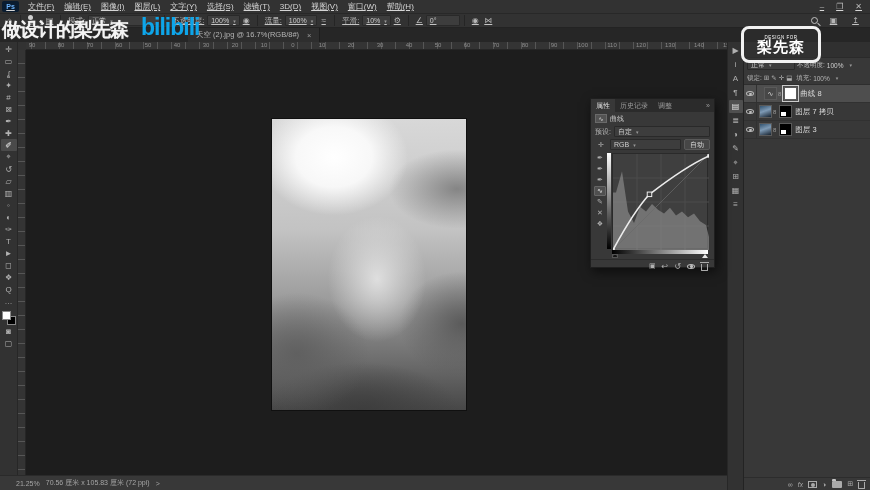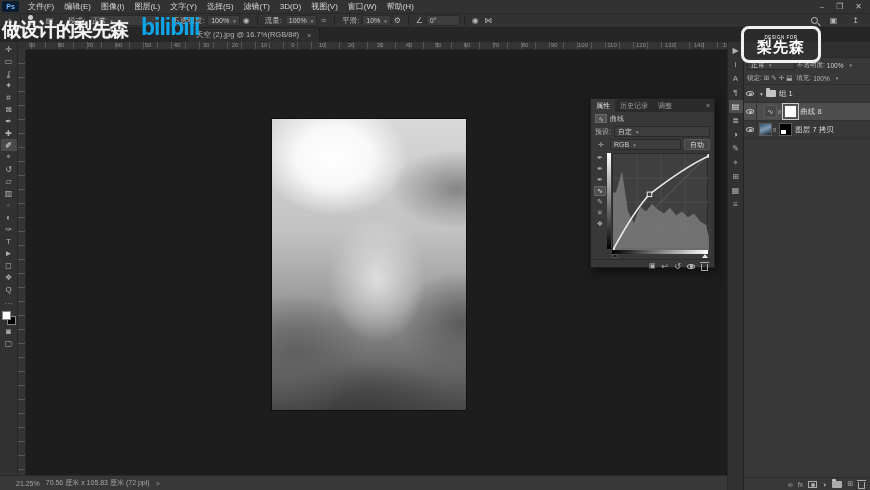--- a/index.html
+++ b/index.html
@@ -1,19 +1,19 @@
 <!DOCTYPE html>
 <html><head>
 <meta charset="utf-8">
 <style>
   *{box-sizing:border-box;margin:0;padding:0;}
   html,body{width:870px;height:490px;overflow:hidden;background:#1d1d1d;
     font-family:"Liberation Sans","DejaVu Sans",sans-serif;color:#cfcfcf;}
   .abs{position:absolute;}
-  .f{display:flex;align-items:center;}
+  .f{display:flex;align-items:center;text-decoration:underline;}
   #app{position:relative;width:870px;height:490px;background:#1d1d1d;}
 
   
   #menu-bar{left:0;top:0;width:870px;height:13px;background:#323232;font-size:8px;color:#d6d6d6;z-index:10;}
   #ps-logo{width:17px;height:11px;background:#0a1c30;color:#6fb6ff;font-size:7px;font-weight:bold;
     display:flex;align-items:center;justify-content:center;border-radius:2px;margin:0 4px 0 2px;}
   .menu-item{padding:0 5px;white-space:nowrap;}
   #win-controls{margin-left:auto;gap:12px;display:flex;padding-right:8px;font-size:8px;color:#bbb;}
 
   #options-bar{left:0;top:13px;width:870px;height:15px;background:#323232;border-top:1px solid #282828;
@@ -411,47 +411,48 @@
       <span style="font-size:6.5px">锁定:</span>
       <span class="lock-ic">⊞</span>
       <span class="lock-ic">✎</span>
       <span class="lock-ic">✛</span>
       <span class="lock-ic">⬓</span>
       <span style="font-size:6.5px;margin-left:2px">填充:</span>
       <span style="font-size:6.5px">100%</span>
       <span class="car">▾</span>
     </div>
 
-    <div class="lrow">
-      <span class="eyec">
-          <span class="eye"></span>
-        </span>
-      <span class="caret-ic">▼</span>
-      <span class="folder-ic"></span>
-      <span class="lname">组 1</span>
-    </div>
     <div class="lrow selected">
       <span class="eyec">
           <span class="eye"></span>
         </span>
       <span class="indent" style="width:5px"></span>
       <span class="adj-ic">∿</span>
       <span class="link8">8</span>
       <span class="thumb mask-white mask-selected"></span>
       <span class="lname">曲线 8</span>
     </div>
     <div class="lrow">
       <span class="eyec">
           <span class="eye"></span>
         </span>
       <span class="thumb blue-photo"></span>
       <span class="link8">8</span>
       <span class="thumb mask-black"></span>
       <span class="lname">图层 7 拷贝</span>
     </div>
+    <div class="lrow">
+      <span class="eyec">
+          <span class="eye"></span>
+        </span>
+      <span class="thumb blue-photo"></span>
+      <span class="link8">8</span>
+      <span class="thumb mask-black"></span>
+      <span class="lname">图层 3</span>
+    </div>
 
     <div id="layers-spacer"></div>
     <div id="layers-footer">
       <span style="font-size:7px">∞</span>
       <span style="font-size:6.5px;font-style:italic">fx</span>
       <span class="mask-ic"></span>
       <span style="font-size:7px">◑</span>
       <span class="folder-ic" style="background:#ababab"></span>
       <span style="font-size:7px">⊞</span>
       <span class="trash-icon"></span>

